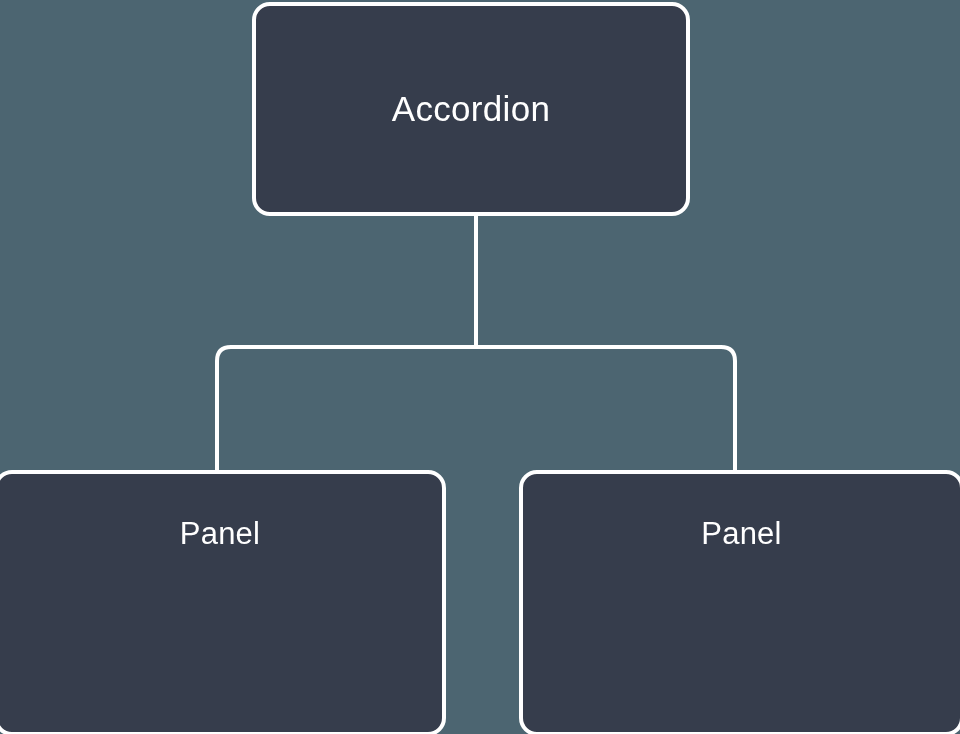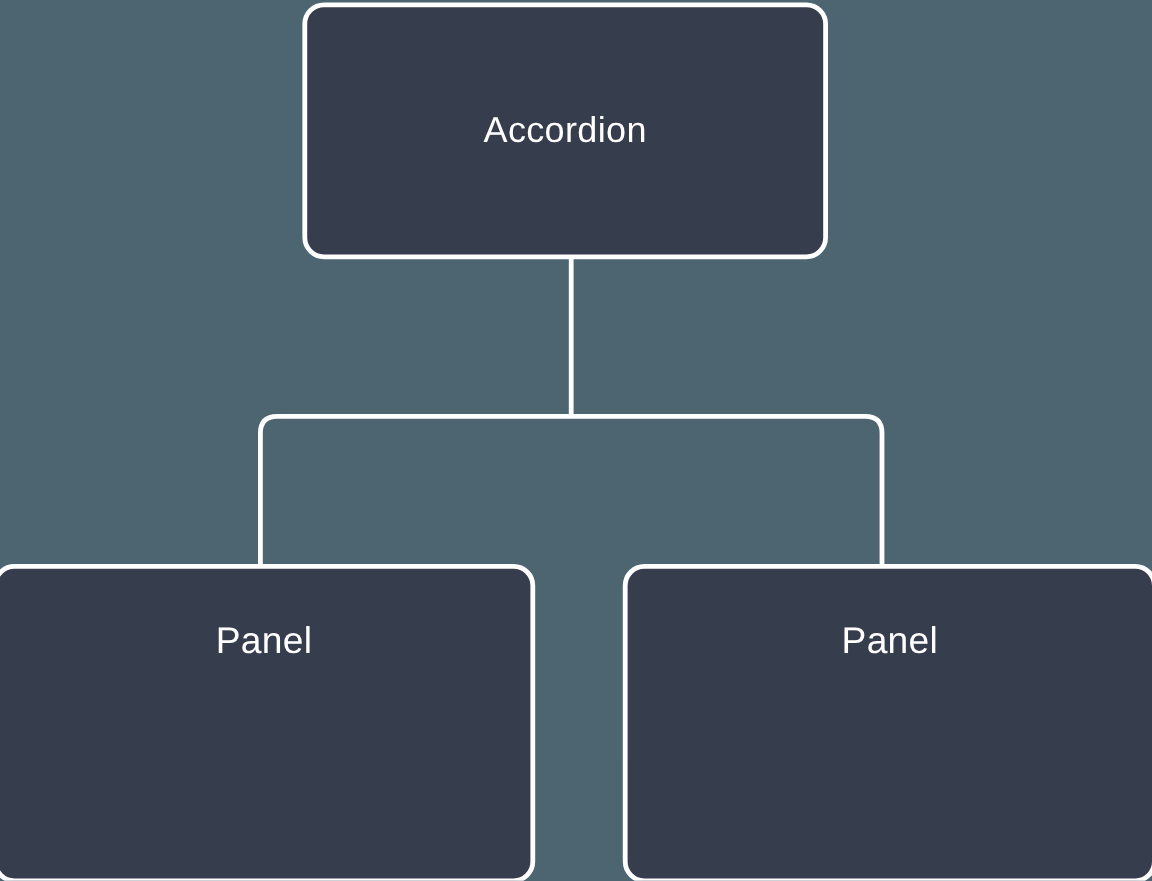--- a/index.html
+++ b/index.html
@@ -57,21 +57,21 @@
   }
 
   .root-title {
     position: absolute;
     left: 0;
     right: 0;
     top: 50%;
     transform: translateY(-50%);
     text-align: center;
     color: #ffffff;
-    font-size: 30px;
+    font-size: 35px;
     font-weight: 400;
     letter-spacing: 0.3px;
   }
 
   .panel-title {
     position: absolute;
     left: 0;
     right: 0;
     top: 42px;
     text-align: center;

